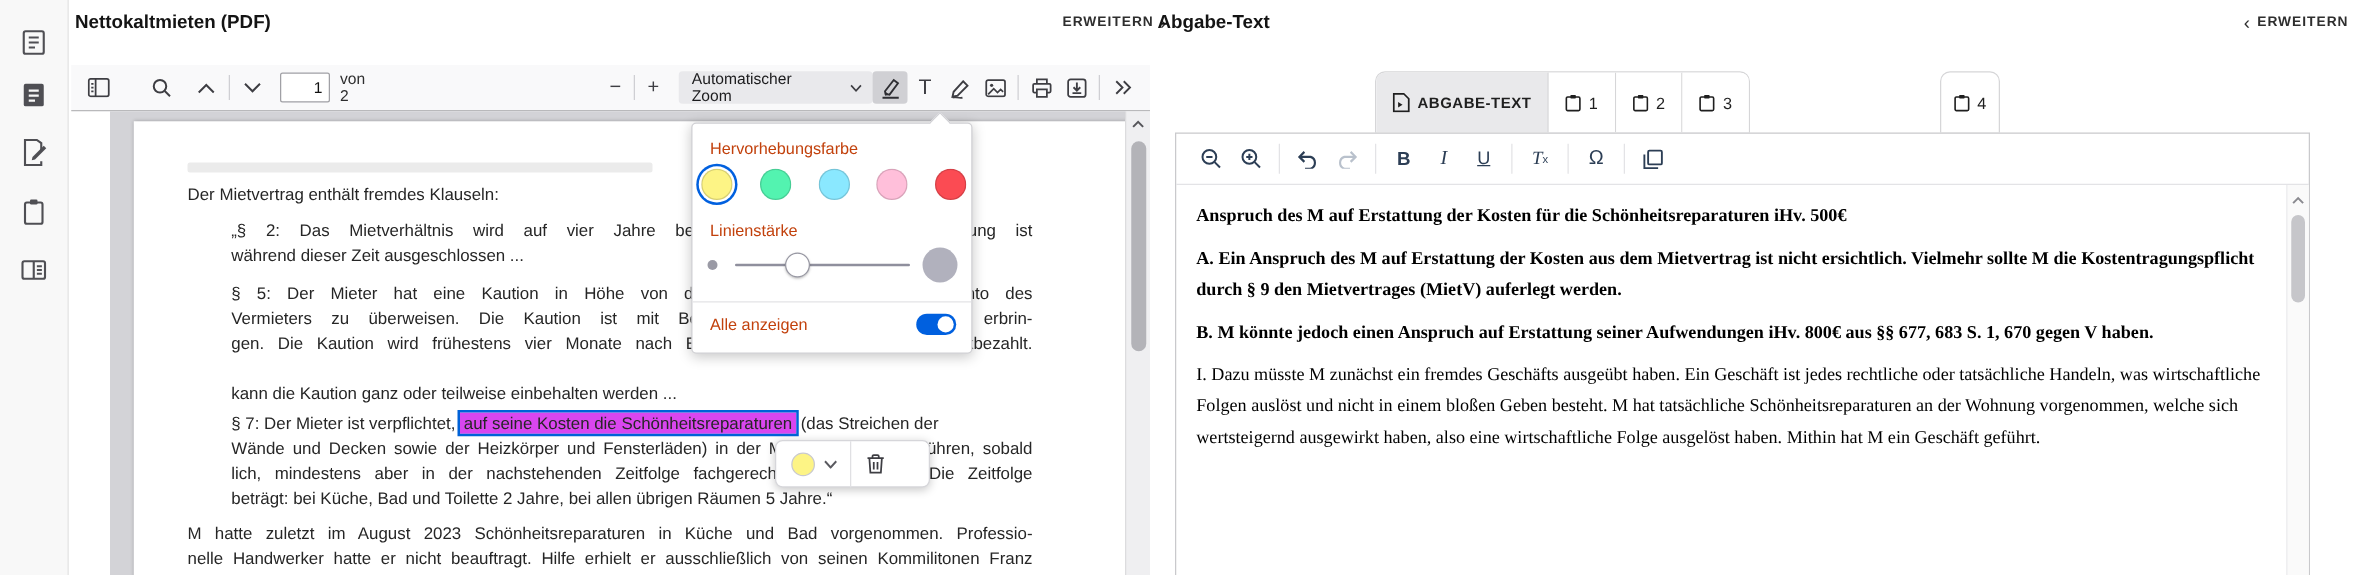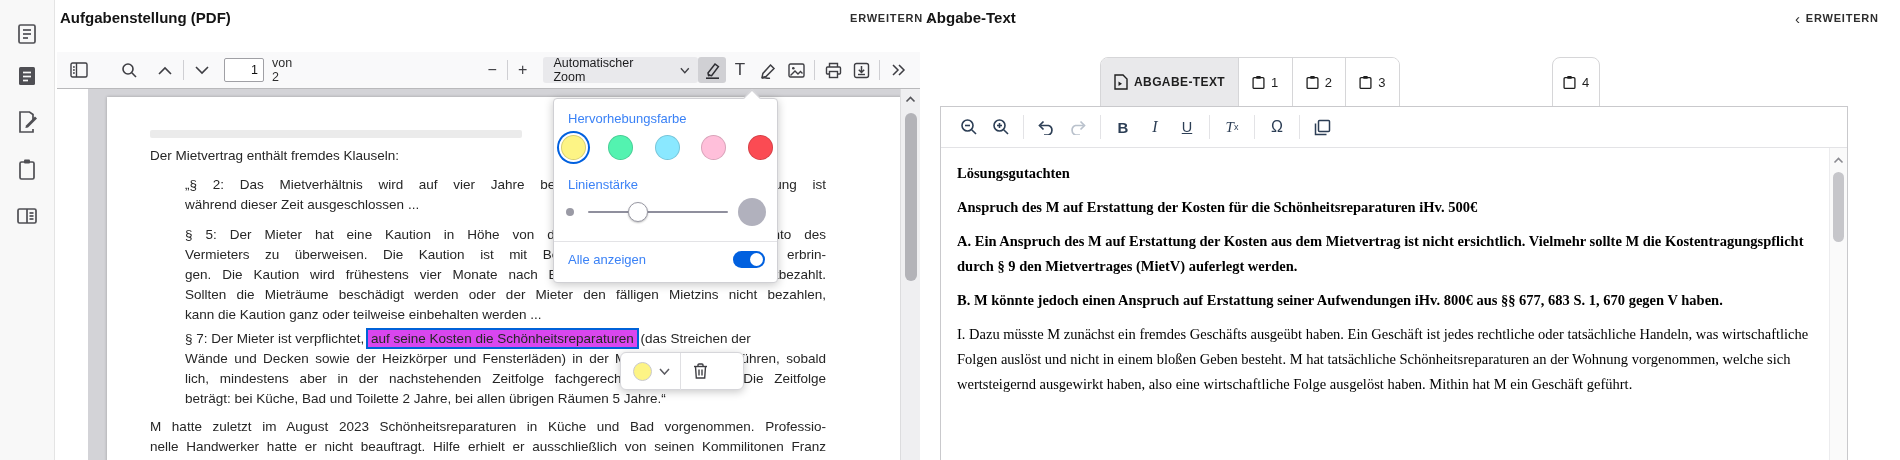--- a/index.html
+++ b/index.html
@@ -39,21 +39,21 @@
   .hl-span { background:#FDF6A2; outline:2px solid #0062d8; padding:1px 3px; }
 
   
   .pdf-scroll { left:900px; top:89px; width:20px; height:371px; background:#efeff1; border-left:1px solid #dcdcde; }
   .scroll-up { position:absolute; top:4px; left:3px; width:13px; height:13px; color:#55555a; cursor:pointer; }
   .pdf-thumb { position:absolute; left:3.5px; top:24px; width:12px; height:168px; background:#b3b3b8; border-radius:6px; cursor:pointer; }
 
   
   .hl-popup { left:553px; top:98px; width:225px; height:185px; background:#fff; border:1px solid #d0d0d4; border-radius:4px; box-shadow:0 2px 10px rgba(0,0,0,0.22); z-index:30; }
   .hl-popup .notch { position:absolute; top:-7px; left:192px; width:12px; height:12px; background:#fff; border-left:1px solid #d0d0d4; border-top:1px solid #d0d0d4; transform:rotate(45deg); }
-  .popup-label { font-size:13px; color:#3b82f6; }
+  .popup-label { font-size:13px; color:#c2410c; }
   .swatch-row { position:absolute; left:7px; top:36px; width:212px; display:flex; justify-content:space-between; }
   .swatch { width:25px; height:25px; border-radius:50%; border:1px solid rgba(0,0,0,0.15); cursor:pointer; }
   .swatch.selected { box-shadow:0 0 0 2px #fff, 0 0 0 4px #0060DF; }
   .slider-row { position:absolute; left:12px; top:98px; width:200px; height:30px; }
   .dot-min { position:absolute; left:0; top:11px; width:8px; height:8px; border-radius:50%; background:#9a9aa5; }
   .slider-track { position:absolute; left:22px; top:14px; width:140px; height:2px; background:#8f8f9d; border-radius:1px; }
   .slider-thumb { position:absolute; left:62px; top:5px; width:20px; height:20px; background:#fff; border:1px solid #9898a3; border-radius:50%; box-shadow:0 1px 2px rgba(0,0,0,0.25); cursor:pointer; }
   .dot-max { position:absolute; right:0; top:1px; width:28px; height:28px; border-radius:50%; background:#b1b1bd; }
   .hl-divider { position:absolute; left:0; top:142px; width:100%; height:1px; background:#e3e3e6; }
   .toggle-row { position:absolute; left:14px; top:152px; width:197px; display:flex; align-items:center; justify-content:space-between; }
@@ -134,21 +134,21 @@
       <svg width="24" height="24" viewBox="0 0 24 24" fill="none" stroke="#4f4f54" stroke-width="1.7">
           <rect x="3" y="5" width="18" height="14" rx="1.5"></rect>
           <line x1="12" y1="5" x2="12" y2="19"></line>
           <line x1="14.5" y1="9" x2="18.5" y2="9"></line>
           <line x1="14.5" y1="12" x2="18.5" y2="12"></line>
           <line x1="14.5" y1="15" x2="18.5" y2="15"></line>
         </svg>
     </span>
   </div>
 
-  <div class="abs panel-title" style="left:60px; top:9px;">Aufgabenstellung (PDF)</div>
+  <div class="abs panel-title" style="left:60px; top:9px;">Nettokaltmieten (PDF)</div>
   <div class="abs expand-btn" style="left:850px; top:12px;">
     <span>ERWEITERN</span>
     <span class="chev">›</span>
   </div>
   <div class="abs panel-title" style="left:926px; top:9px;">Abgabe-Text</div>
   <div class="abs expand-btn" style="left:1795px; top:12px;">
     <span class="chev">‹</span>
     <span>ERWEITERN</span>
   </div>
 
@@ -243,21 +243,20 @@
     <div class="pdf-page">
       <div class="faded-line"></div>
       <div class="pl main-x" style="top:49px">Der Mietvertrag enthält fremdes Klauseln:</div>
 
       <div class="pl plw j ind-x" style="top:78px">„§ 2: Das Mietverhältnis wird auf vier Jahre befristet. Eine ordentliche Kündigung ist</div>
       <div class="pl ind-x" style="top:98px">während dieser Zeit ausgeschlossen ...</div>
 
       <div class="pl plw j ind-x" style="top:128px">§ 5: Der Mieter hat eine Kaution in Höhe von drei Nettokaltmieten auf das Konto des</div>
       <div class="pl plw j ind-x" style="top:148px">Vermieters zu überweisen. Die Kaution ist mit Beginn des Mietverhältnisses zu erbrin-</div>
       <div class="pl plw j ind-x" style="top:168px">gen. Die Kaution wird frühestens vier Monate nach Ende des Mietverhältnisses zurückbezahlt.</div>
-      <div class="pl plw j ind-x" style="top:188px">Sollten die Mieträume beschädigt werden oder der Mieter den fälligen Mietzins nicht bezahlen,</div>
       <div class="pl ind-x" style="top:208px">kann die Kaution ganz oder teilweise einbehalten werden ...</div>
 
       <div class="pl ind-x" style="top:232px"><span>§ 7: Der Mieter ist verpflichtet, </span><span class="hl-span" style="background: #d946ef;">auf seine Kosten die Schönheitsreparaturen</span><span> (das Streichen der</span></div>
       <div class="pl plw j ind-x" style="top:252px">Wände und Decken sowie der Heizkörper und Fensterläden) in der Mietwohnung auszuführen, sobald erforder-</div>
       <div class="pl plw j ind-x" style="top:272px">lich, mindestens aber in der nachstehenden Zeitfolge fachgerecht auszuführen ... Die Zeitfolge</div>
       <div class="pl ind-x" style="top:292px">beträgt: bei Küche, Bad und Toilette 2 Jahre, bei allen übrigen Räumen 5 Jahre.“</div>
 
       <div class="pl plw j main-x" style="top:320px">M hatte zuletzt im August 2023 Schönheitsreparaturen in Küche und Bad vorgenommen. Professio-</div>
       <div class="pl plw j main-x" style="top:340px">nelle Handwerker hatte er nicht beauftragt. Hilfe erhielt er ausschließlich von seinen Kommilitonen Franz</div>
     </div>
@@ -399,21 +398,20 @@
       <span class="ed-sep"></span>
       <span class="ed-btn">
         <svg width="17" height="17" viewBox="0 0 17 17" fill="none" stroke="#2c3e55" stroke-width="1.5">
             <rect x="4.5" y="1.5" width="11" height="11" rx="1"></rect>
             <path d="M12.5 15.5h-11v-11"></path>
           </svg>
       </span>
     </div>
 
     <div class="editor-content">
-      <p class="b">Lösungsgutachten</p>
       <p class="b">Anspruch des M auf Erstattung der Kosten für die Schönheitsreparaturen iHv. 500€</p>
       <p class="b">A. Ein Anspruch des M auf Erstattung der Kosten aus dem Mietvertrag ist nicht ersichtlich. Vielmehr sollte M die Kostentragungspflicht durch § 9 den Mietvertrages (MietV) auferlegt werden.</p>
       <p class="b">B. M könnte jedoch einen Anspruch auf Erstattung seiner Aufwendungen iHv. 800€ aus §§ 677, 683 S. 1, 670 gegen V haben.</p>
       <p>I. Dazu müsste M zunächst ein fremdes Geschäfts ausgeübt haben. Ein Geschäft ist jedes rechtliche oder tatsächliche Handeln, was wirtschaftliche Folgen auslöst und nicht in einem bloßen Geben besteht. M hat tatsächliche Schönheitsreparaturen an der Wohnung vorgenommen, welche sich wertsteigernd ausgewirkt haben, also eine wirtschaftliche Folge ausgelöst haben. Mithin hat M ein Geschäft geführt.</p>
     </div>
 
     <div class="ed-scroll">
       <span class="scroll-up" style="left:2px; top:6px;">
         <svg width="13" height="13" viewBox="0 0 13 13" fill="none" stroke="#8a8a90" stroke-width="1.6">
             <polyline points="2.5,8.5 6.5,4.5 10.5,8.5"></polyline>

